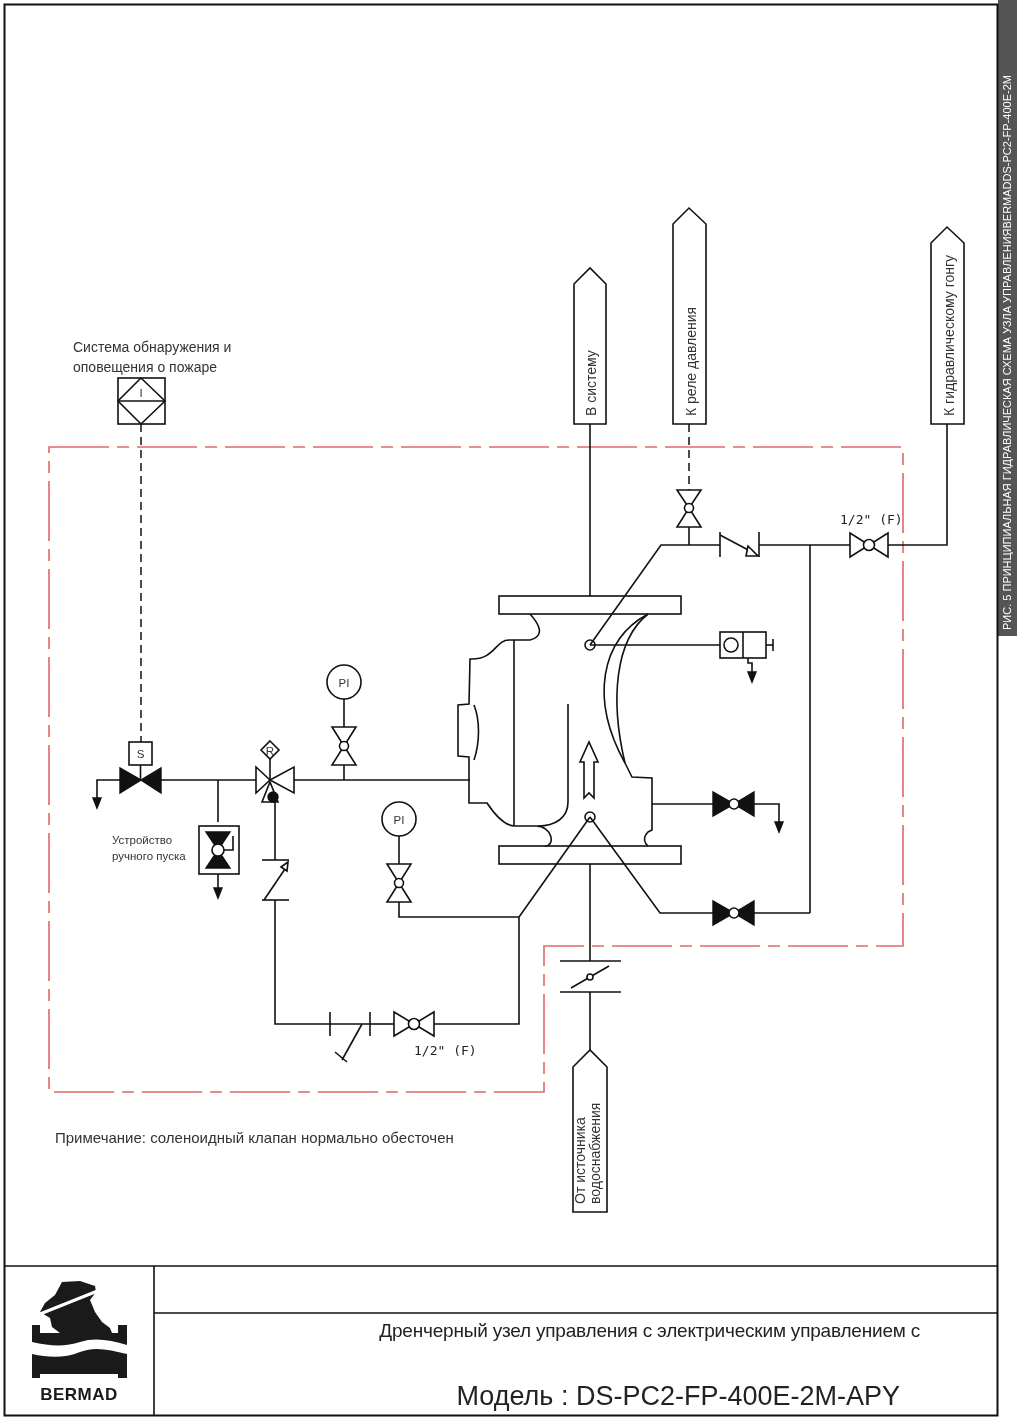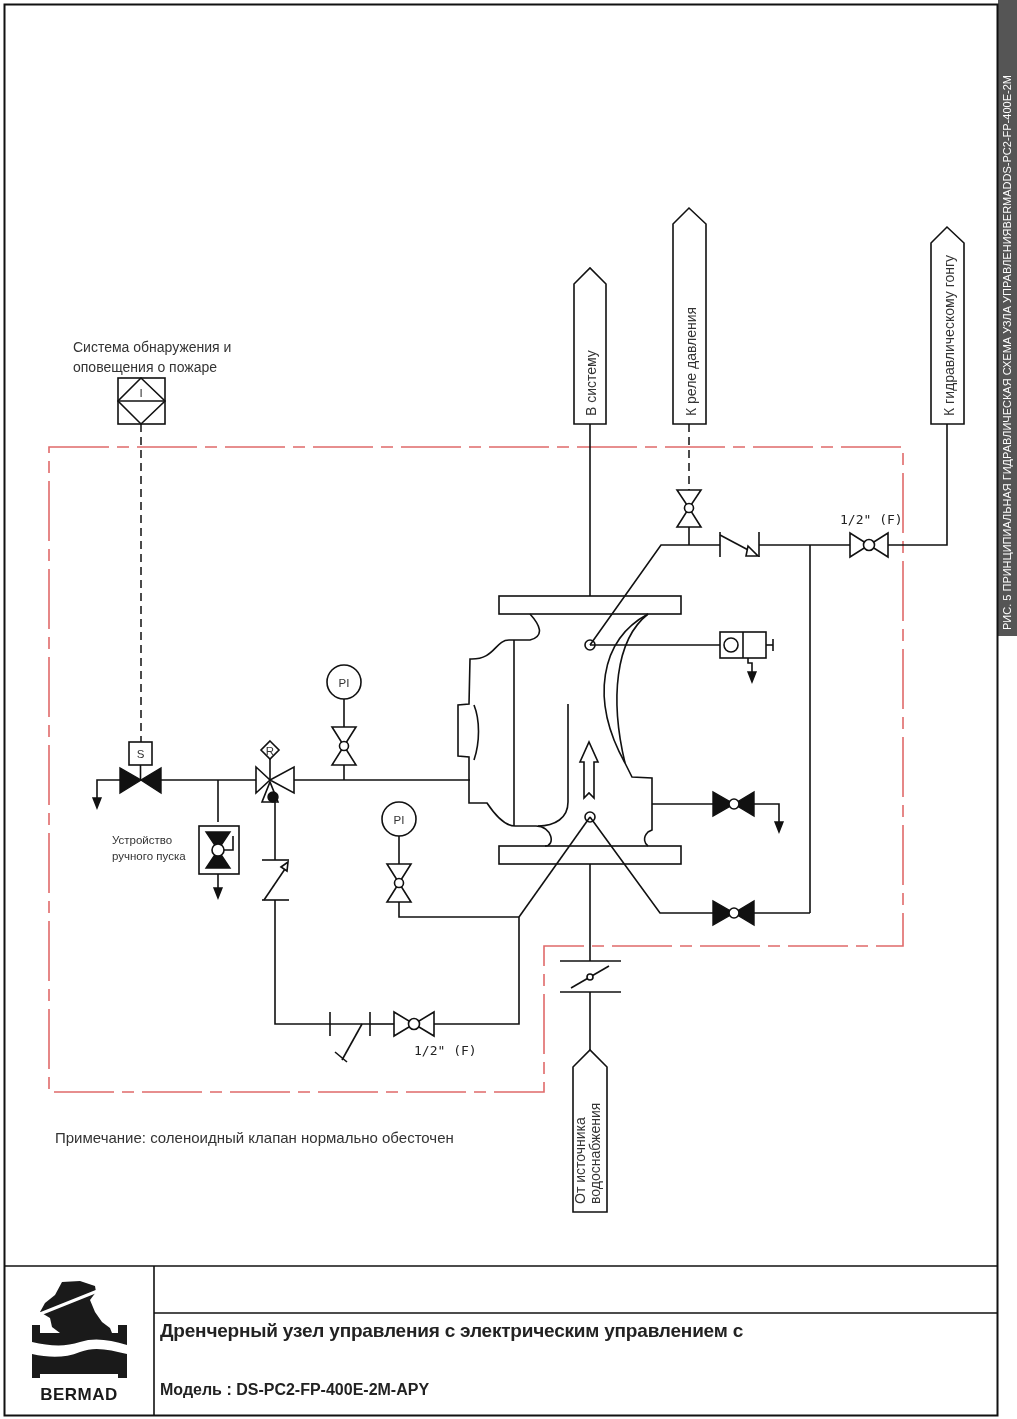--- a/index.html
+++ b/index.html
@@ -14,23 +14,23 @@
   .dash { stroke: #111; stroke-width: 1.5; fill: none; stroke-dasharray: 8 5; }
   .lbl { font-size: 14px; fill: #333; }
   .lbl-sm { font-size: 11.5px; fill: #333; }
   .mono { font-family: "DejaVu Sans Mono", monospace; font-size: 13px; fill: #222; }
   #side-strip { position: absolute; left: 998px; top: 0; width: 19px; height: 636px; background: #555; }
   #side-title { position: absolute; left: 998px; top: 0; width: 19px; height: 636px;
                 writing-mode: vertical-rl; transform: rotate(180deg);
                 color: #fff; font-size: 11px; line-height: 19px; text-align: left;
                 white-space: nowrap; overflow: hidden; font-family: "Liberation Sans", sans-serif;
                 padding-top: 6px; box-sizing: border-box; }
-  .tb-text { position: absolute; text-align: left; color: #222; font-family: "Liberation Sans", sans-serif; font-weight: bold; }
+  .tb-text { position: absolute; text-align: right; color: #222; font-family: "Liberation Sans", sans-serif; }
   #tb-title { left: 160px; top: 1322px; width: 760px; font-size: 19px; line-height: 17px; letter-spacing: -0.2px; }
-  #tb-model { left: 160px; top: 1381px; width: 740px; font-size: 16px; }
+  #tb-model { left: 160px; top: 1381px; width: 740px; font-size: 27px; }
 </style>
 </head>
 <body>
 
 <div id="side-strip"></div>
 <div id="side-title">РИС. 5 ПРИНЦИПИАЛЬНАЯ ГИДРАВЛИЧЕСКАЯ СХЕМА УЗЛА УПРАВЛЕНИЯBERMADDS-PC2-FP-400E-2M</div>
 
 <svg id="sheet" width="1017" height="1419" viewBox="0 0 1017 1419">
 
   <rect x="4.5" y="4.5" width="993" height="1411" class="ln" style="stroke-width:2"></rect>

